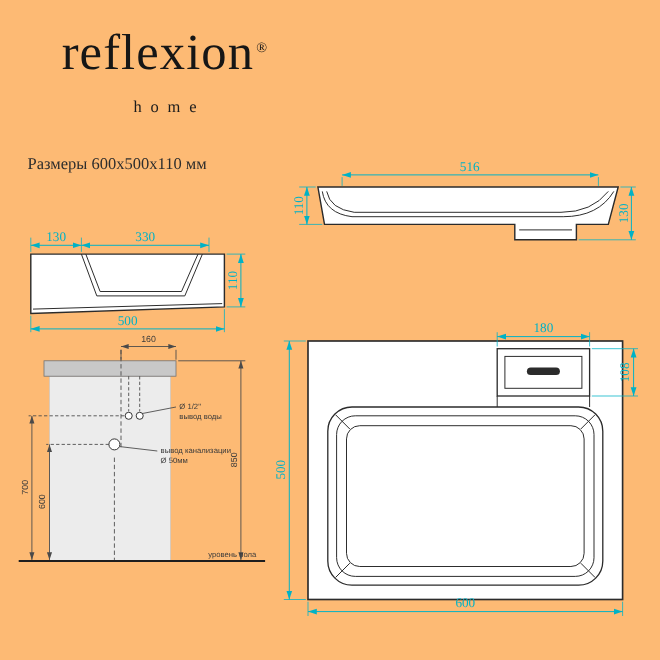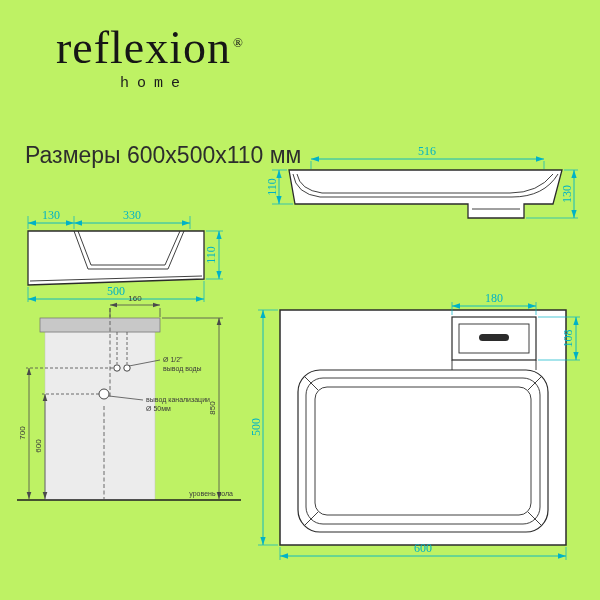--- a/index.html
+++ b/index.html
@@ -1,27 +1,27 @@
 <!DOCTYPE html>
 <html><head>
 <meta charset="utf-8">
 <style>
   *{margin:0;padding:0;box-sizing:border-box}
   html,body{width:600px;height:600px;background:#fff;overflow:hidden}
   body{font-family:"Liberation Sans",sans-serif;position:relative;color:#222}
-  .page{position:absolute;inset:0;background:#bef264}
+  .page{position:absolute;inset:0;background:#fdba74}
   .logo{position:absolute;left:28px;top:24px;width:244px;text-align:center;color:#161616}
   .logo-main{font-family:"Liberation Serif",serif;font-size:46px;letter-spacing:1px;line-height:1.05}
   .logo-reg{font-size:13px;vertical-align:super;margin-left:2px}
-  .logo-sub{font-family:Liberation Mono, monospace;font-size:15px;letter-spacing:8px;padding-left:8px;margin-top:3px;color:#1c1c1c}
-  .title{position:absolute;left:25px;top:142px;font-family:Liberation Sans, sans-serif;font-size:23px;color:#2d2d2d}
+  .logo-sub{font-family:Liberation Serif, serif;font-size:15px;letter-spacing:8px;padding-left:8px;margin-top:18px;color:#1c1c1c}
+  .title{position:absolute;left:25px;top:142px;font-family:Liberation Serif, serif;font-size:15px;color:#2d2d2d}
   figure{position:absolute;margin:0}
   .v-side{left:18px;top:203px}
   .v-front{left:266px;top:144px}
-  .v-install{left:15px;top:288px}
+  .v-install{left:15px;top:298px}
   .v-top{left:248px;top:290px}
   svg text{font-family:"Liberation Serif",serif}
   .dimtxt{font-size:12px;fill:#00b2c6}
   .dimline{stroke:#00b2c6;stroke-width:0.9;fill:none}
   .extline{stroke:#00b2c6;stroke-width:0.7;fill:none}
   .outline{stroke:#2b2b2b;stroke-width:1.3;fill:#fff}
   .inline1{stroke:#2b2b2b;stroke-width:0.9;fill:none}
   .smline{stroke:#4a4a4a;stroke-width:0.8;fill:none}
   .smtxt{font-family:"Liberation Sans",sans-serif;fill:#3a3a3a}
 </style>

